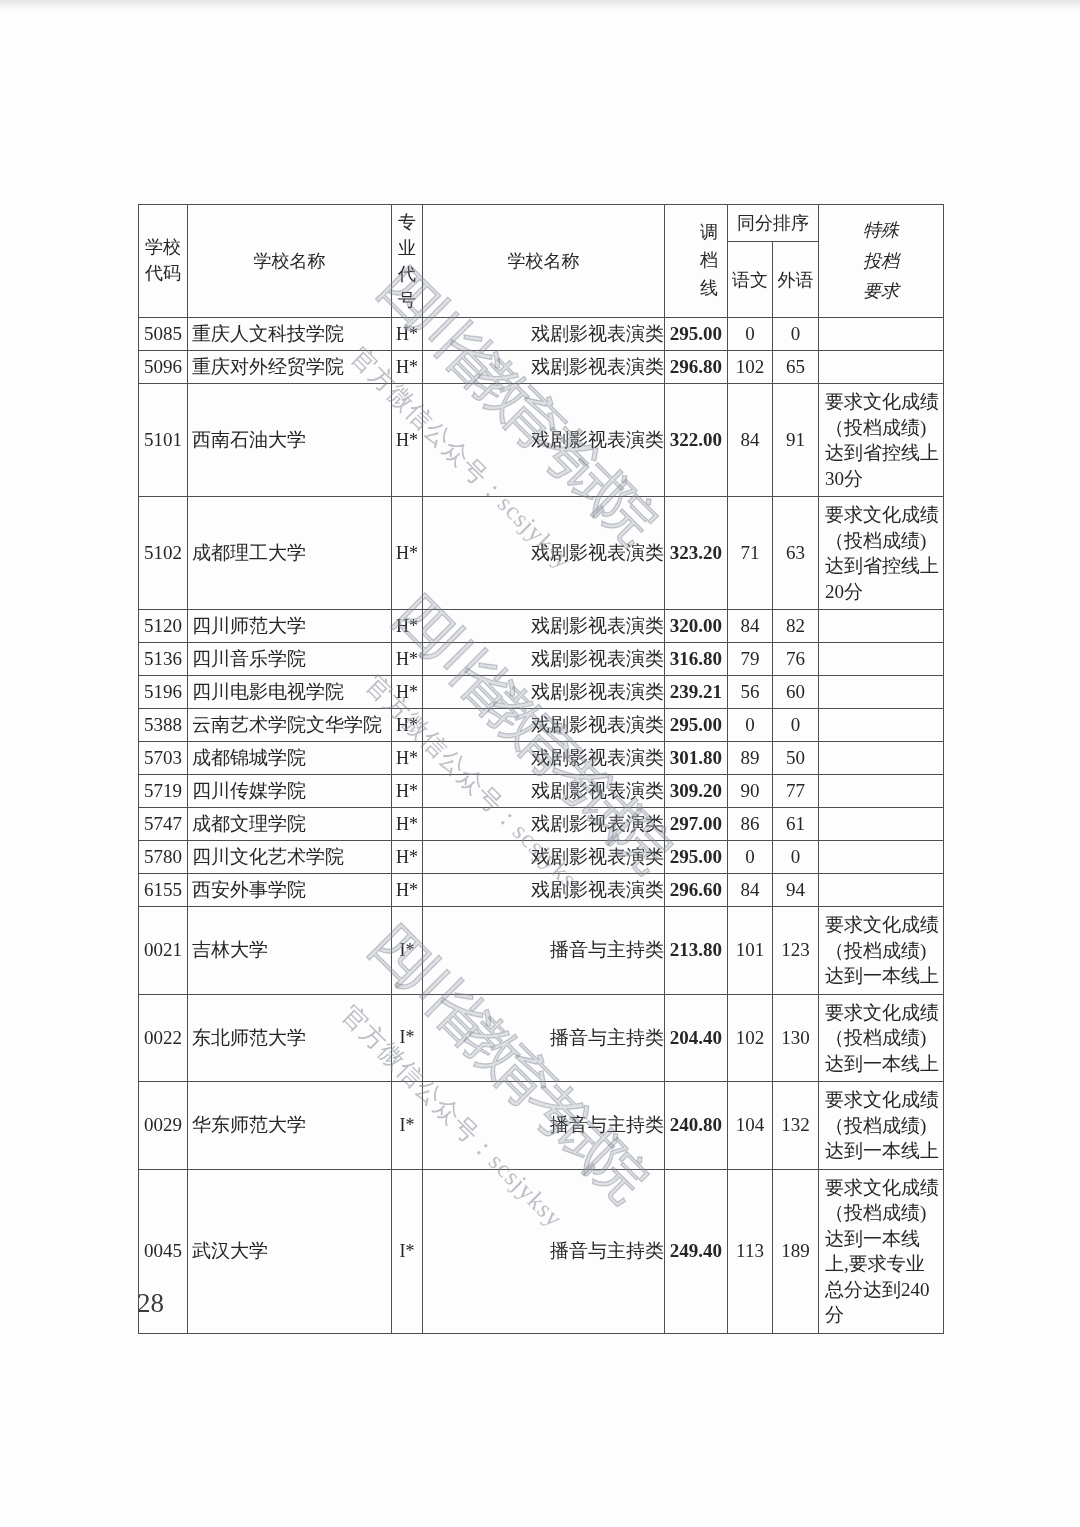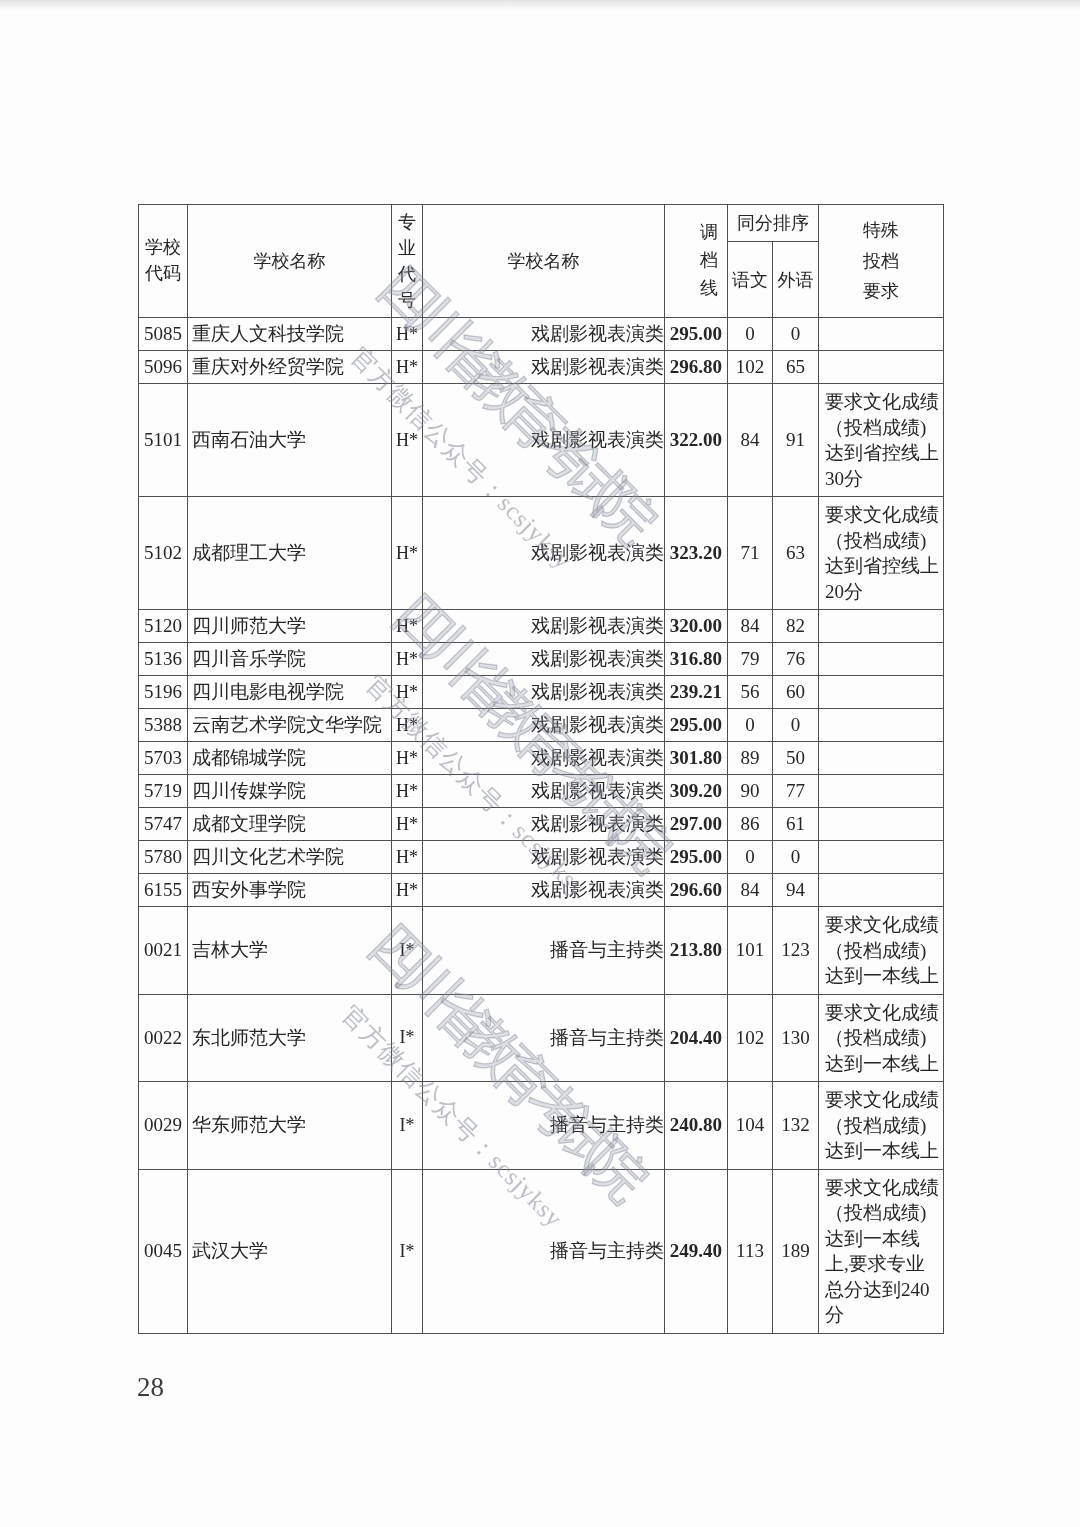--- a/index.html
+++ b/index.html
@@ -24,21 +24,21 @@
     border-collapse:collapse; table-layout:fixed;
     background:transparent; z-index:2;
   }
   th, td { border:1.7px solid #4f4f4f; padding:0; font-weight:normal; vertical-align:middle; }
   thead th { font-size:18px; color:#262626; text-align:center; }
   tr.hr1 { height:37px; }
   tr.hr2 { height:76px; }
   .vspan2 { display:inline-block; width:38px; line-height:1.42; }
   .vspan1 { display:inline-block; width:19px; line-height:1.45; }
   .cut-head { line-height:1.55;margin-left:26px; }
-  .spec-head { line-height:1.72; }
+  .spec-head { line-height:1.72;font-style:italic; }
 
   tbody tr { height:33px; }
   tbody td { font-size:19px; color:#262626; }
   .t-code  { text-align:center; }
   .t-school{ text-align:left; padding-left:4px;margin-top:37px; }
   .t-mcode { text-align:center; font-size:18px; }
   .t-major { text-align:right; padding-left:5px; }
   .t-cut   { text-align:right; padding-right:5px; font-weight:bold;font-family:Liberation Serif, serif; }
   .t-num   { text-align:center; }
   .t-spec  { text-align:left; font-size:19px; line-height:25.5px; padding:5px 4px 5px 6px; }
@@ -56,21 +56,21 @@
   .wm-sub {
     font-size:25px; letter-spacing:1px; margin-top:22px; padding-left:30px;
     color:rgba(128,134,148,0.52);
   }
   .wm.g1 { left:415px; top:250px; }
   .wm.g2 { left:430px; top:578px; }
   .wm.g3 { left:406px; top:908px; }
 
   
   .pageno {
-    position:absolute; left:137px; top:1372px;
+    position:absolute; left:137px; top:1288px;
     font-size:27px; color:#3c3c3c; z-index:2;
   }
 </style>
 </head>
 <body>
 
 <div class="sheet">
 
   <div class="wm g1">
     <div class="wm-main">四川省教育考试院</div>

